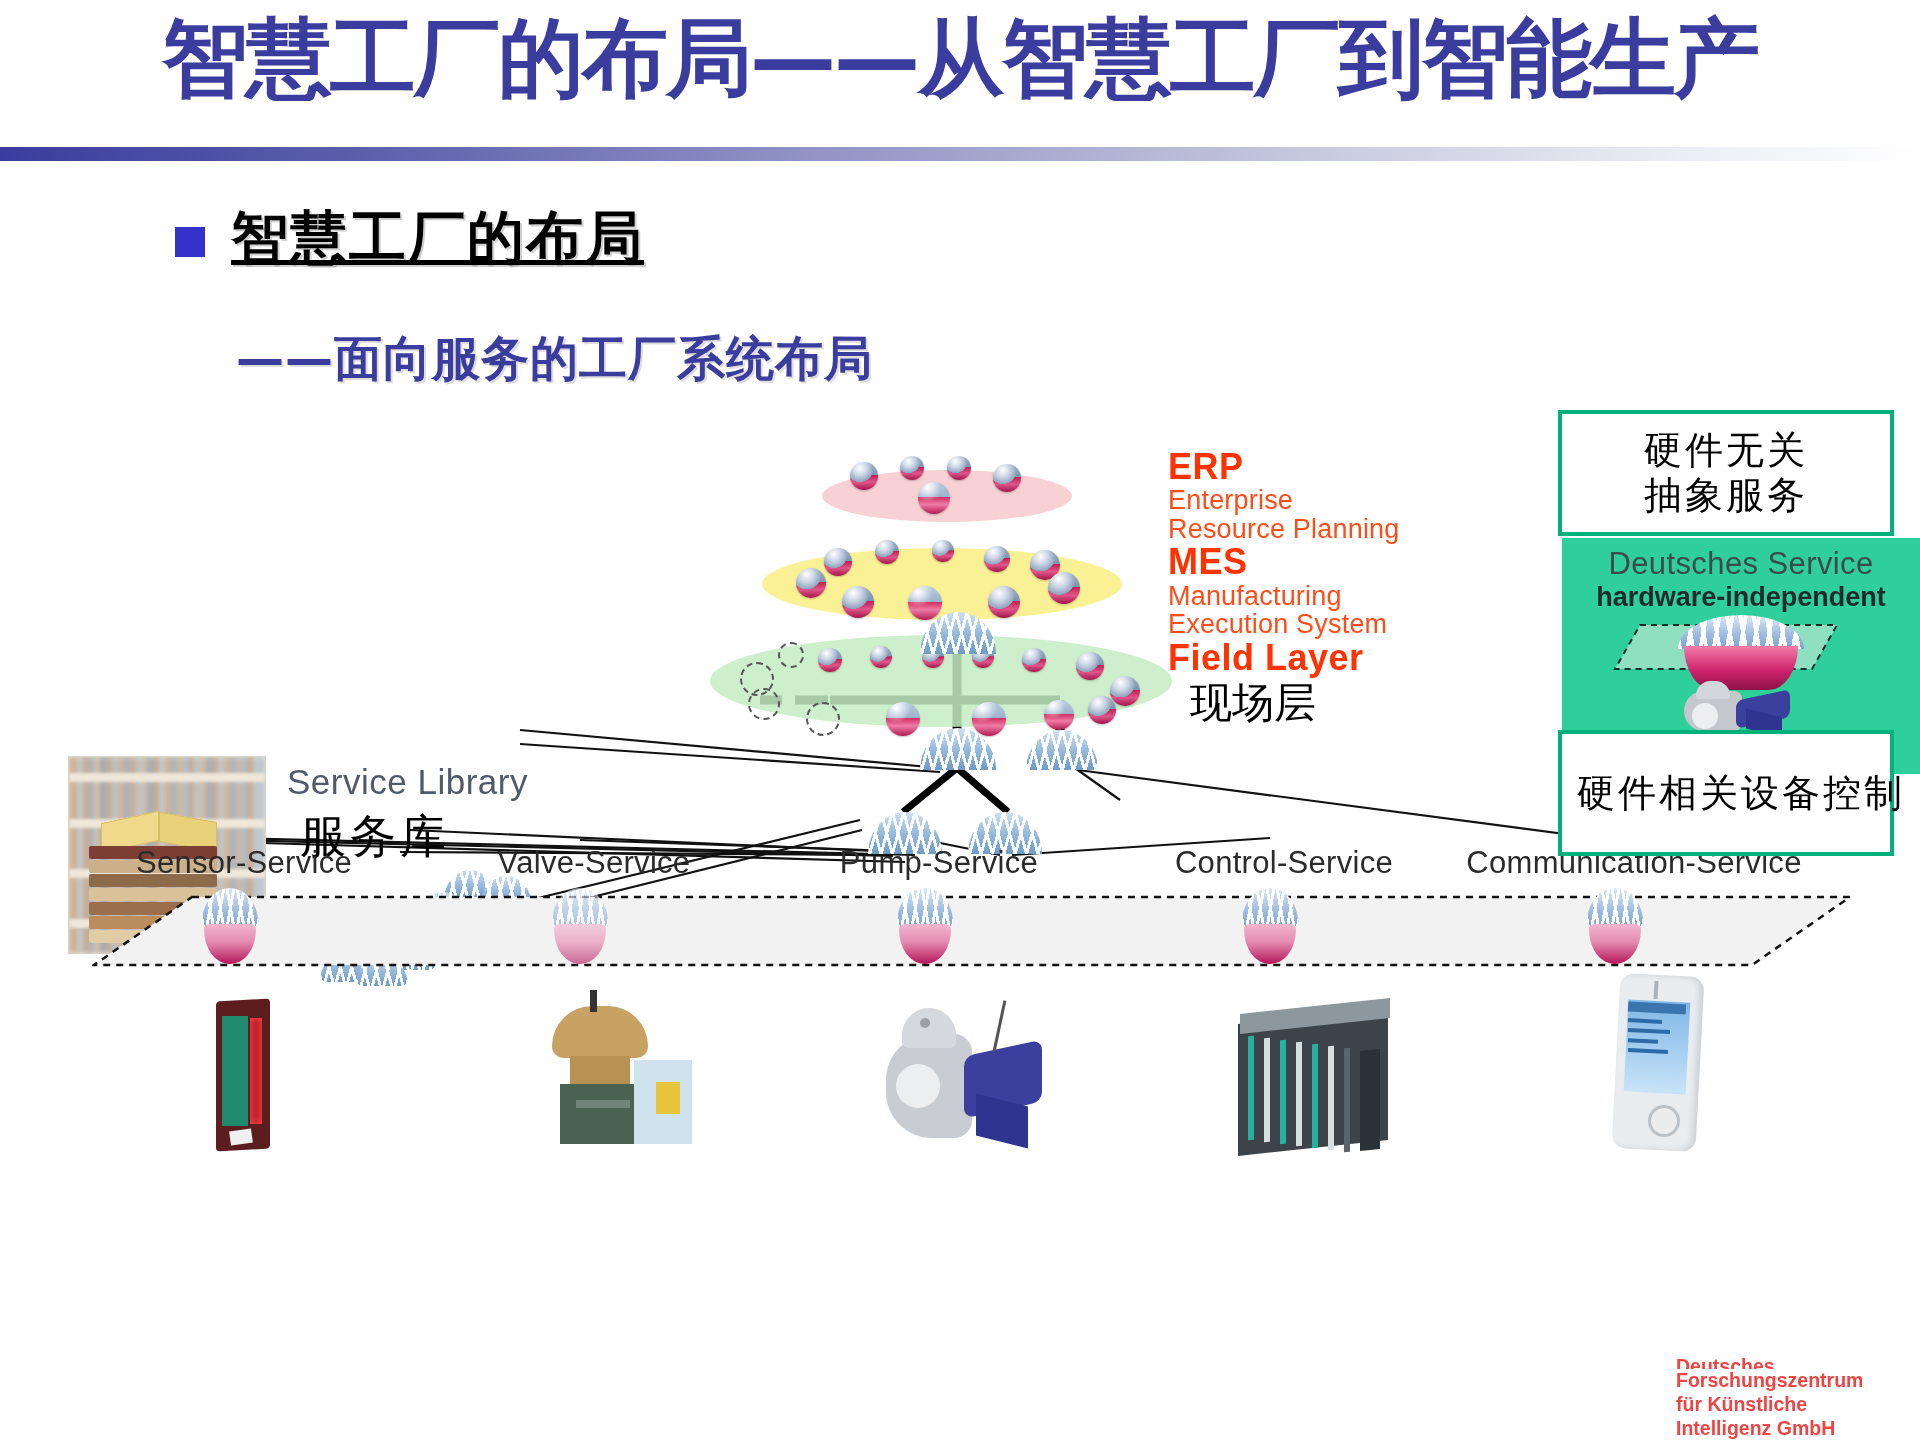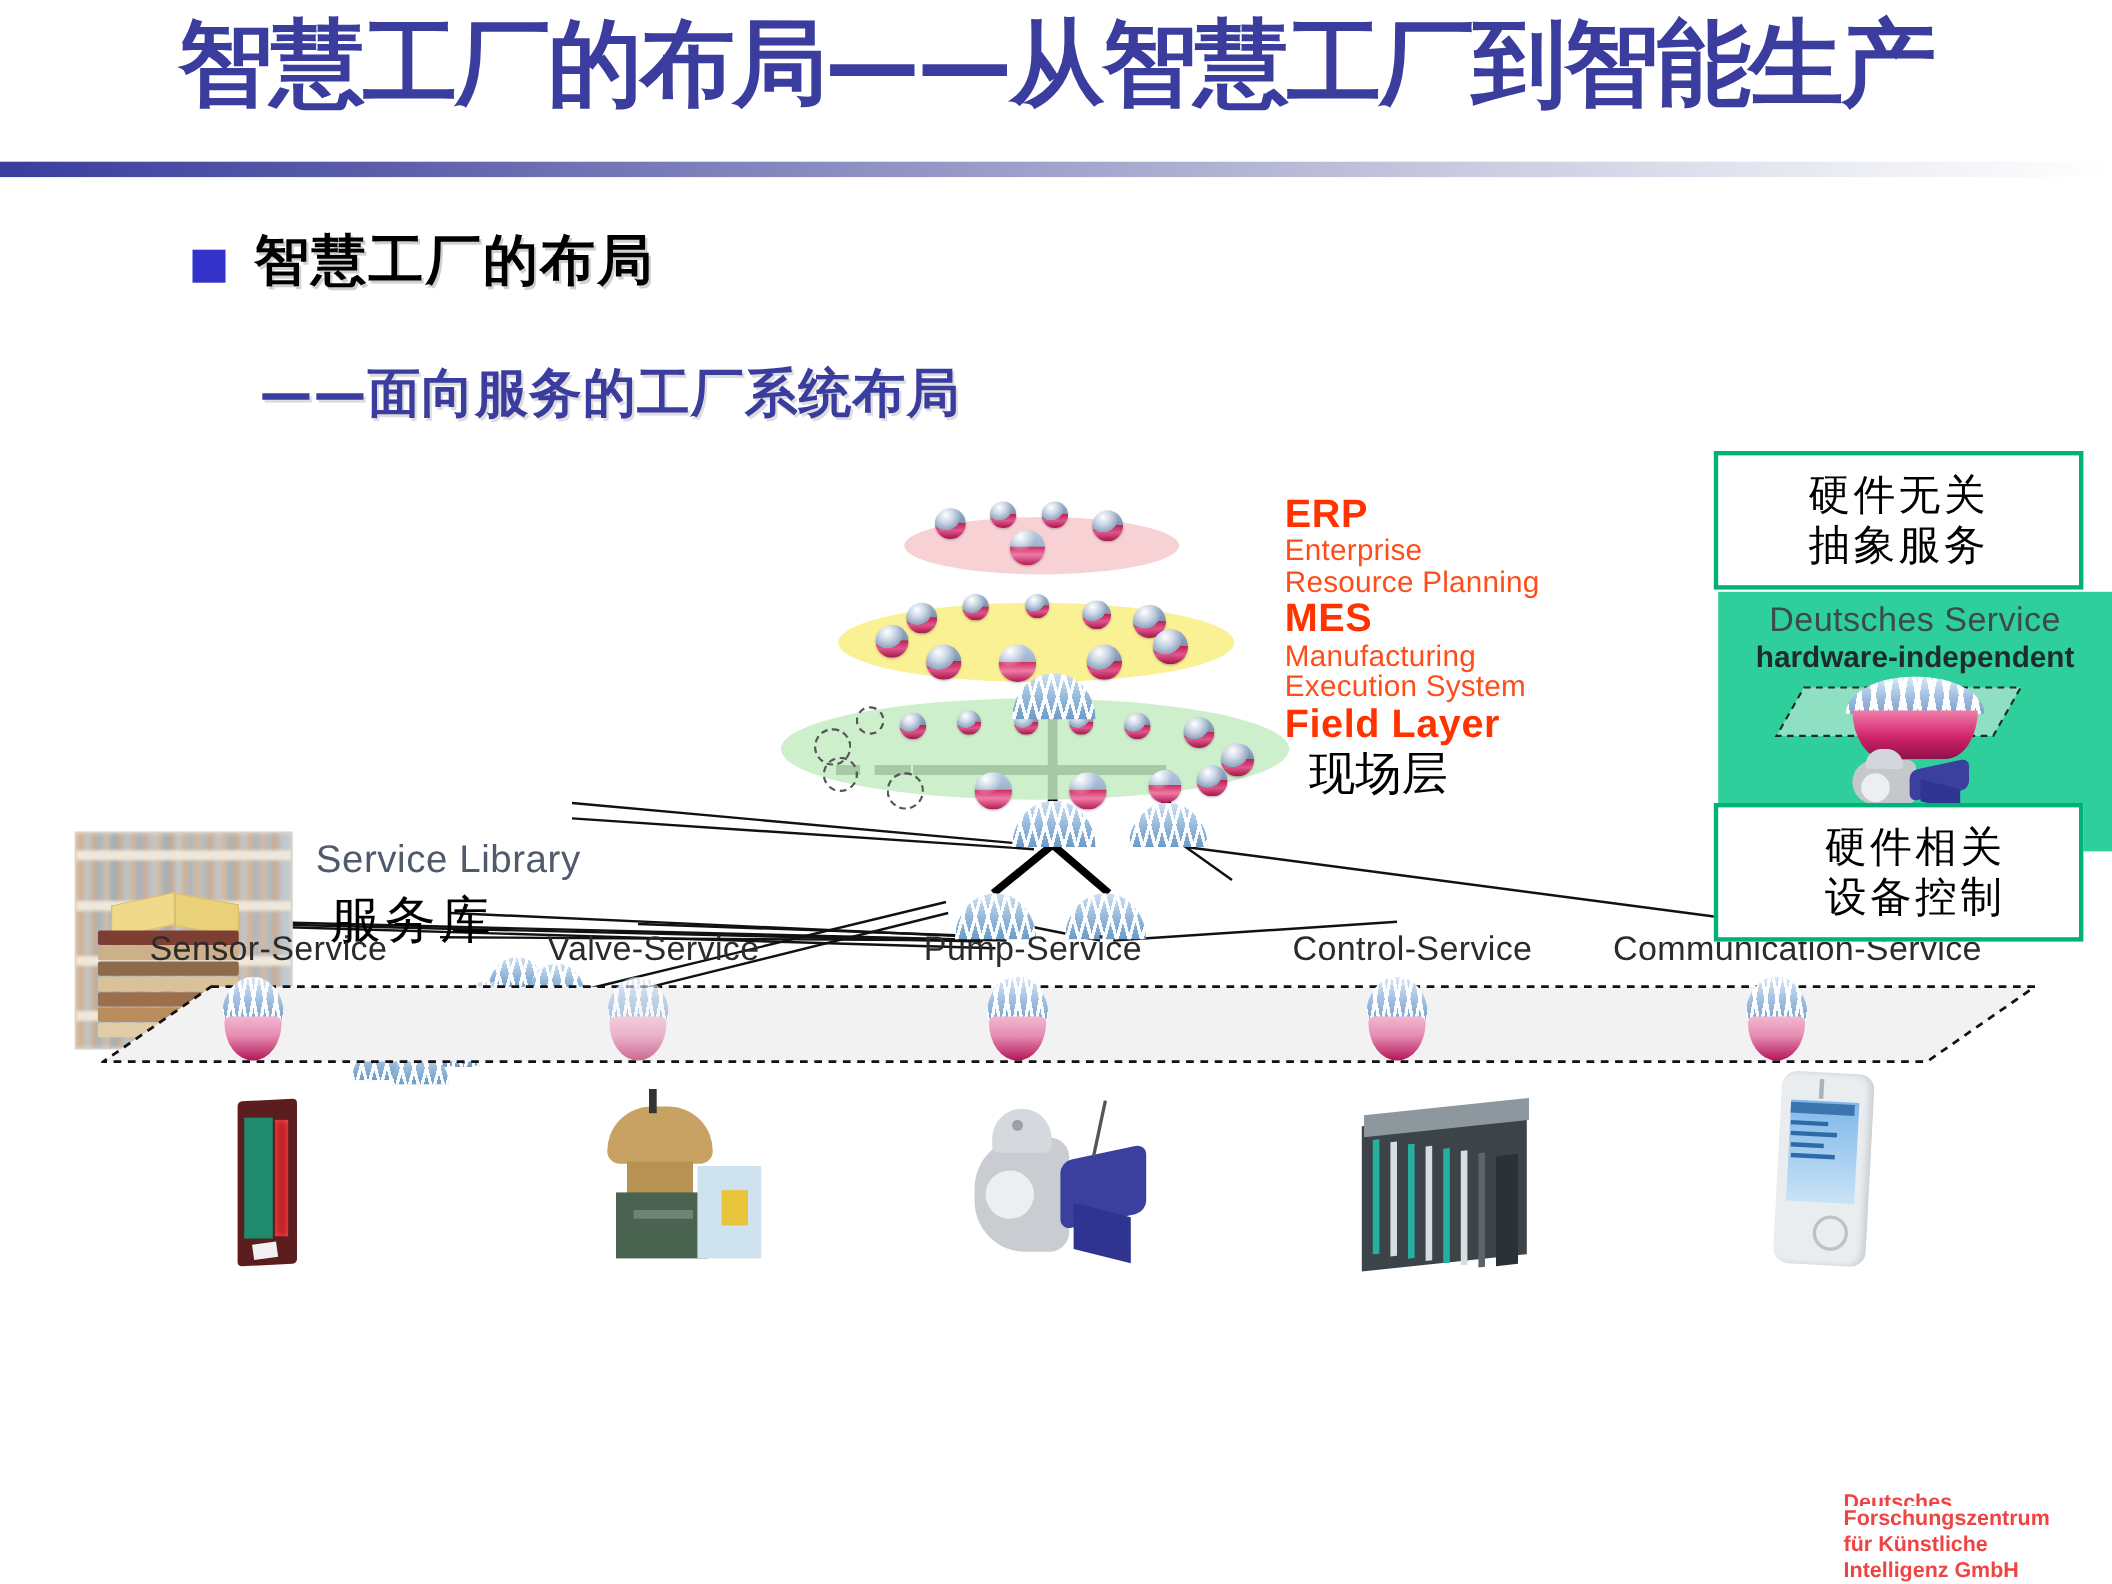--- a/index.html
+++ b/index.html
@@ -29,23 +29,24 @@
 
   
   .bullet-row{
     position:absolute;left:175px;top:205px;display:flex;align-items:center;gap:26px;
   }
   .bullet-square{
     width:30px;height:30px;background:#3333cc;display:block;flex:0 0 auto;margin-top:10px;
   }
   .bullet-label{
     font-family:"DejaVu Sans","Liberation Sans",sans-serif;
-    font-weight:bold;font-size:50px;color:#000;line-height:64px;
+    font-weight:bold;font-size:57px;color:#000;line-height:64px;
     letter-spacing:2px;white-space:nowrap;
     text-shadow:2px 2px 0 rgba(150,150,150,.45);
+    text-decoration:underline;
   }
   .subhead{
     position:absolute;left:236px;top:330px;
     font-family:"DejaVu Sans","Liberation Sans",sans-serif;
     font-weight:bold;font-size:48px;color:#3b3d9e;line-height:56px;
     letter-spacing:1px;white-space:nowrap;
     text-shadow:2px 2px 0 rgba(170,170,170,.4);
   }
 
   
@@ -154,21 +155,21 @@
   
   .gbox{position:absolute;box-sizing:border-box;}
   .gbox-top{
     left:1558px;top:10px;width:336px;height:126px;
     border:4px solid #00b27a;background:#ffffff;
     display:flex;flex-direction:column;align-items:center;justify-content:center;
   }
   .gbox-bot{
     left:1558px;top:330px;width:336px;height:126px;
     border:4px solid #00b27a;background:#ffffff;
-    display:flex;flex-direction:column;align-items:center;justify-content:center;z-index:3;padding-left:30px;
+    display:flex;flex-direction:row;align-items:center;justify-content:center;z-index:3;padding-left:30px;
   }
   .gbox-top div,.gbox-bot div{
     font-family:"DejaVu Sans","Liberation Sans",sans-serif;
     font-size:38px;color:#000;line-height:1.18;letter-spacing:3px;white-space:nowrap;
   }
   .gbox-mid{
     left:1562px;top:138px;width:358px;height:236px;background:#2ecf9b;
     text-align:center;padding-top:8px;
   }
   .gm-t1{font-size:31px;color:#3d4a4a;font-family:"Liberation Sans","DejaVu Sans",sans-serif;letter-spacing:.4px;}

